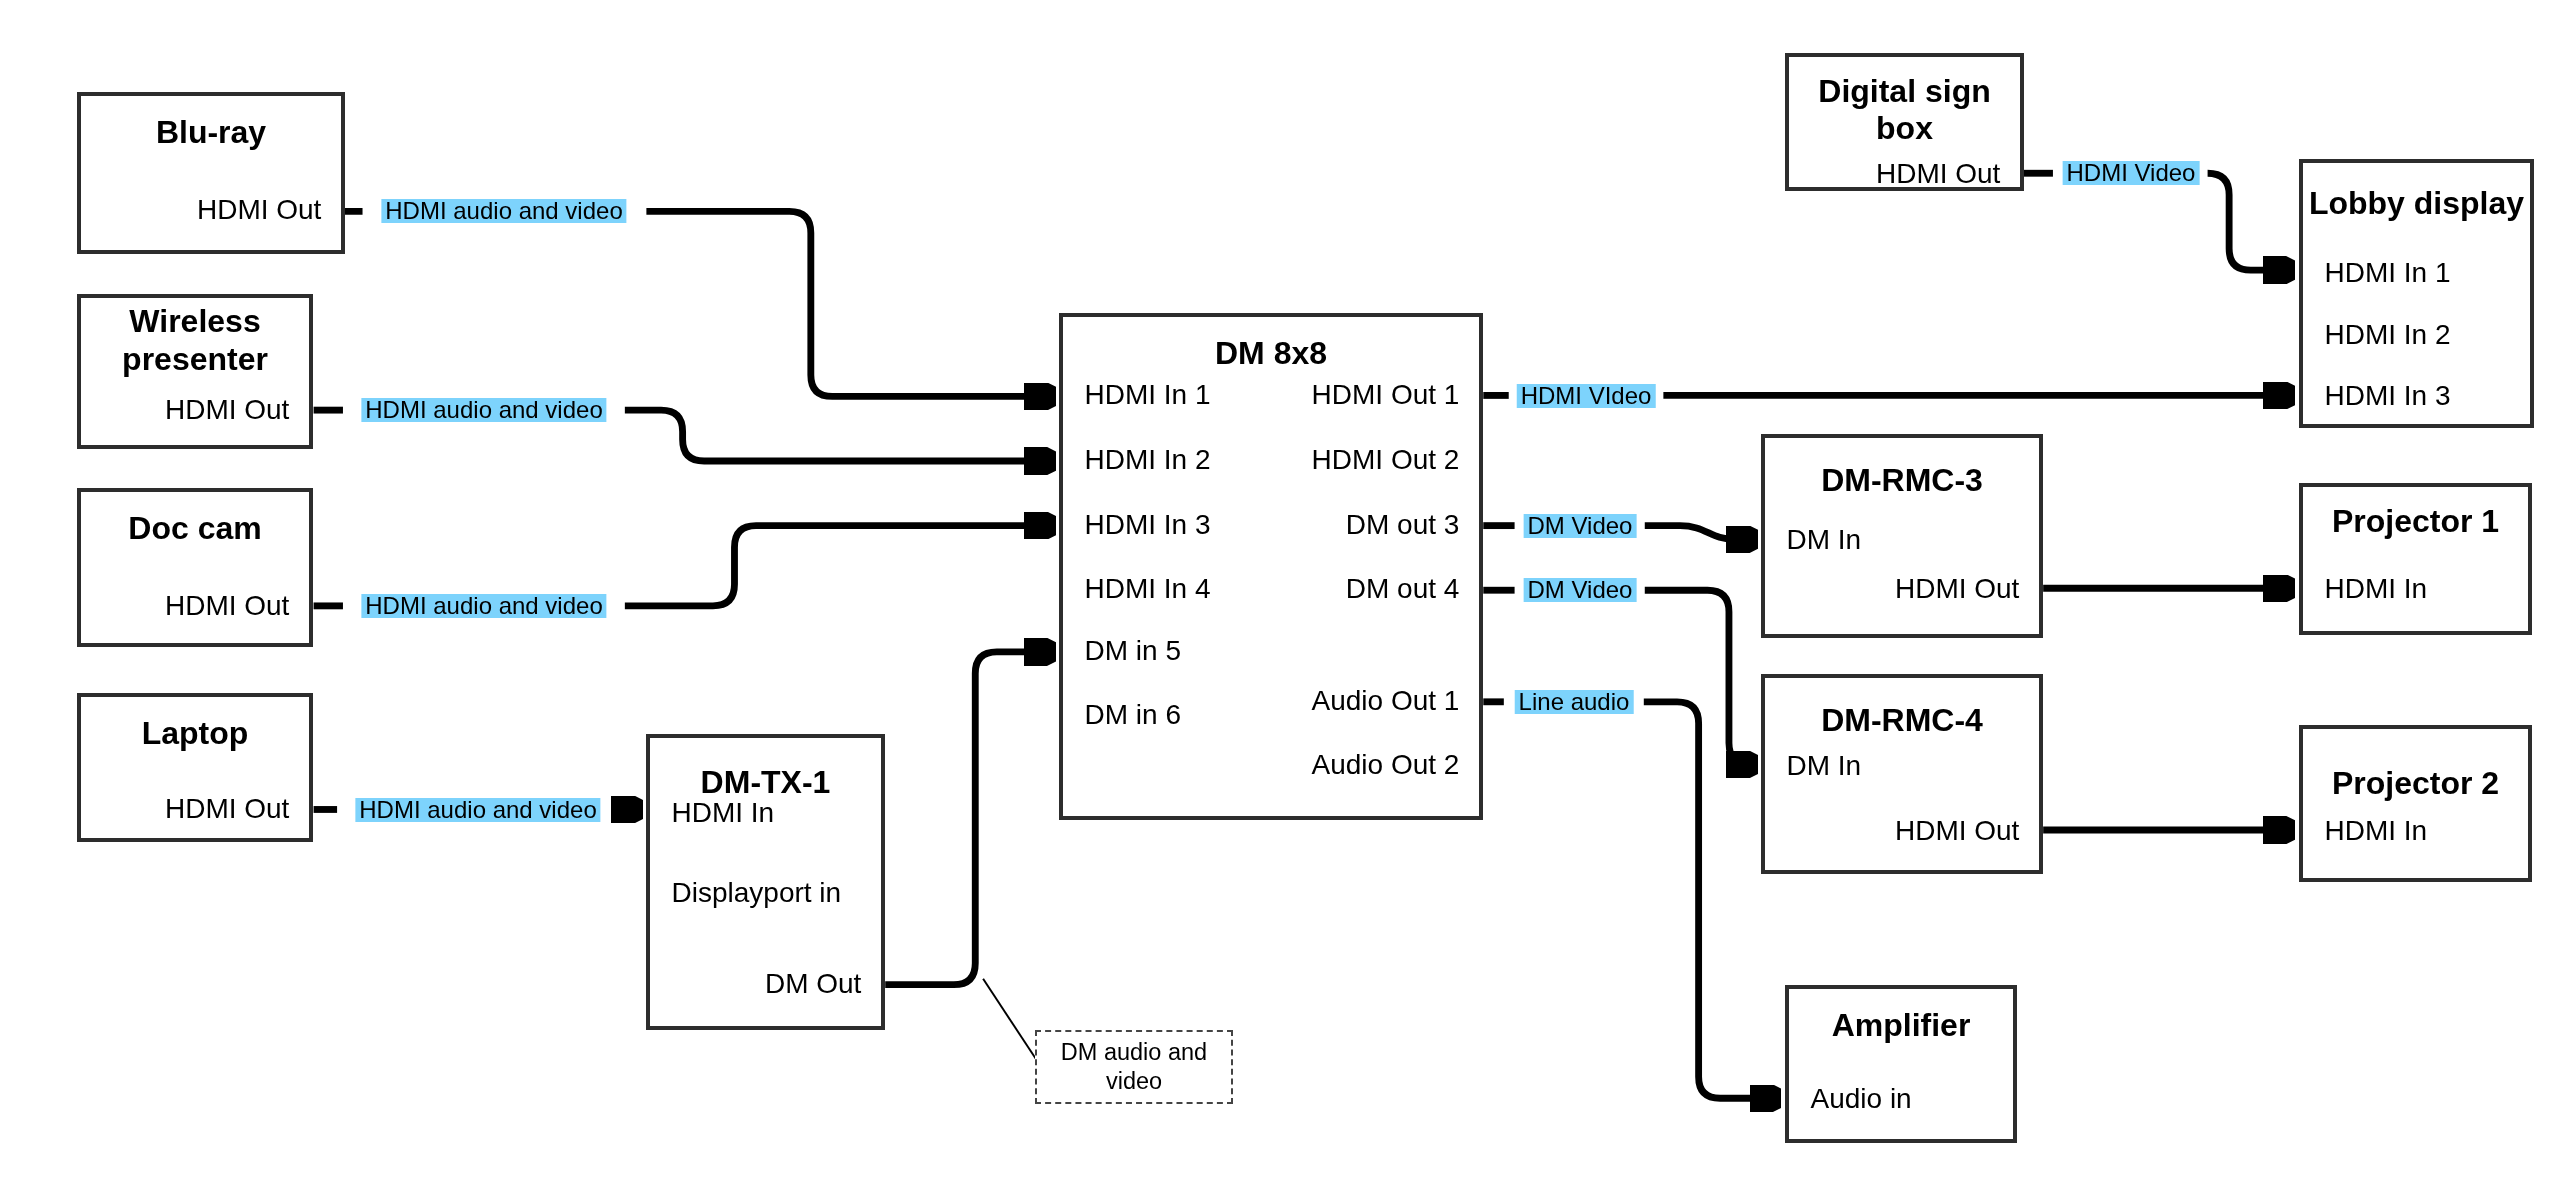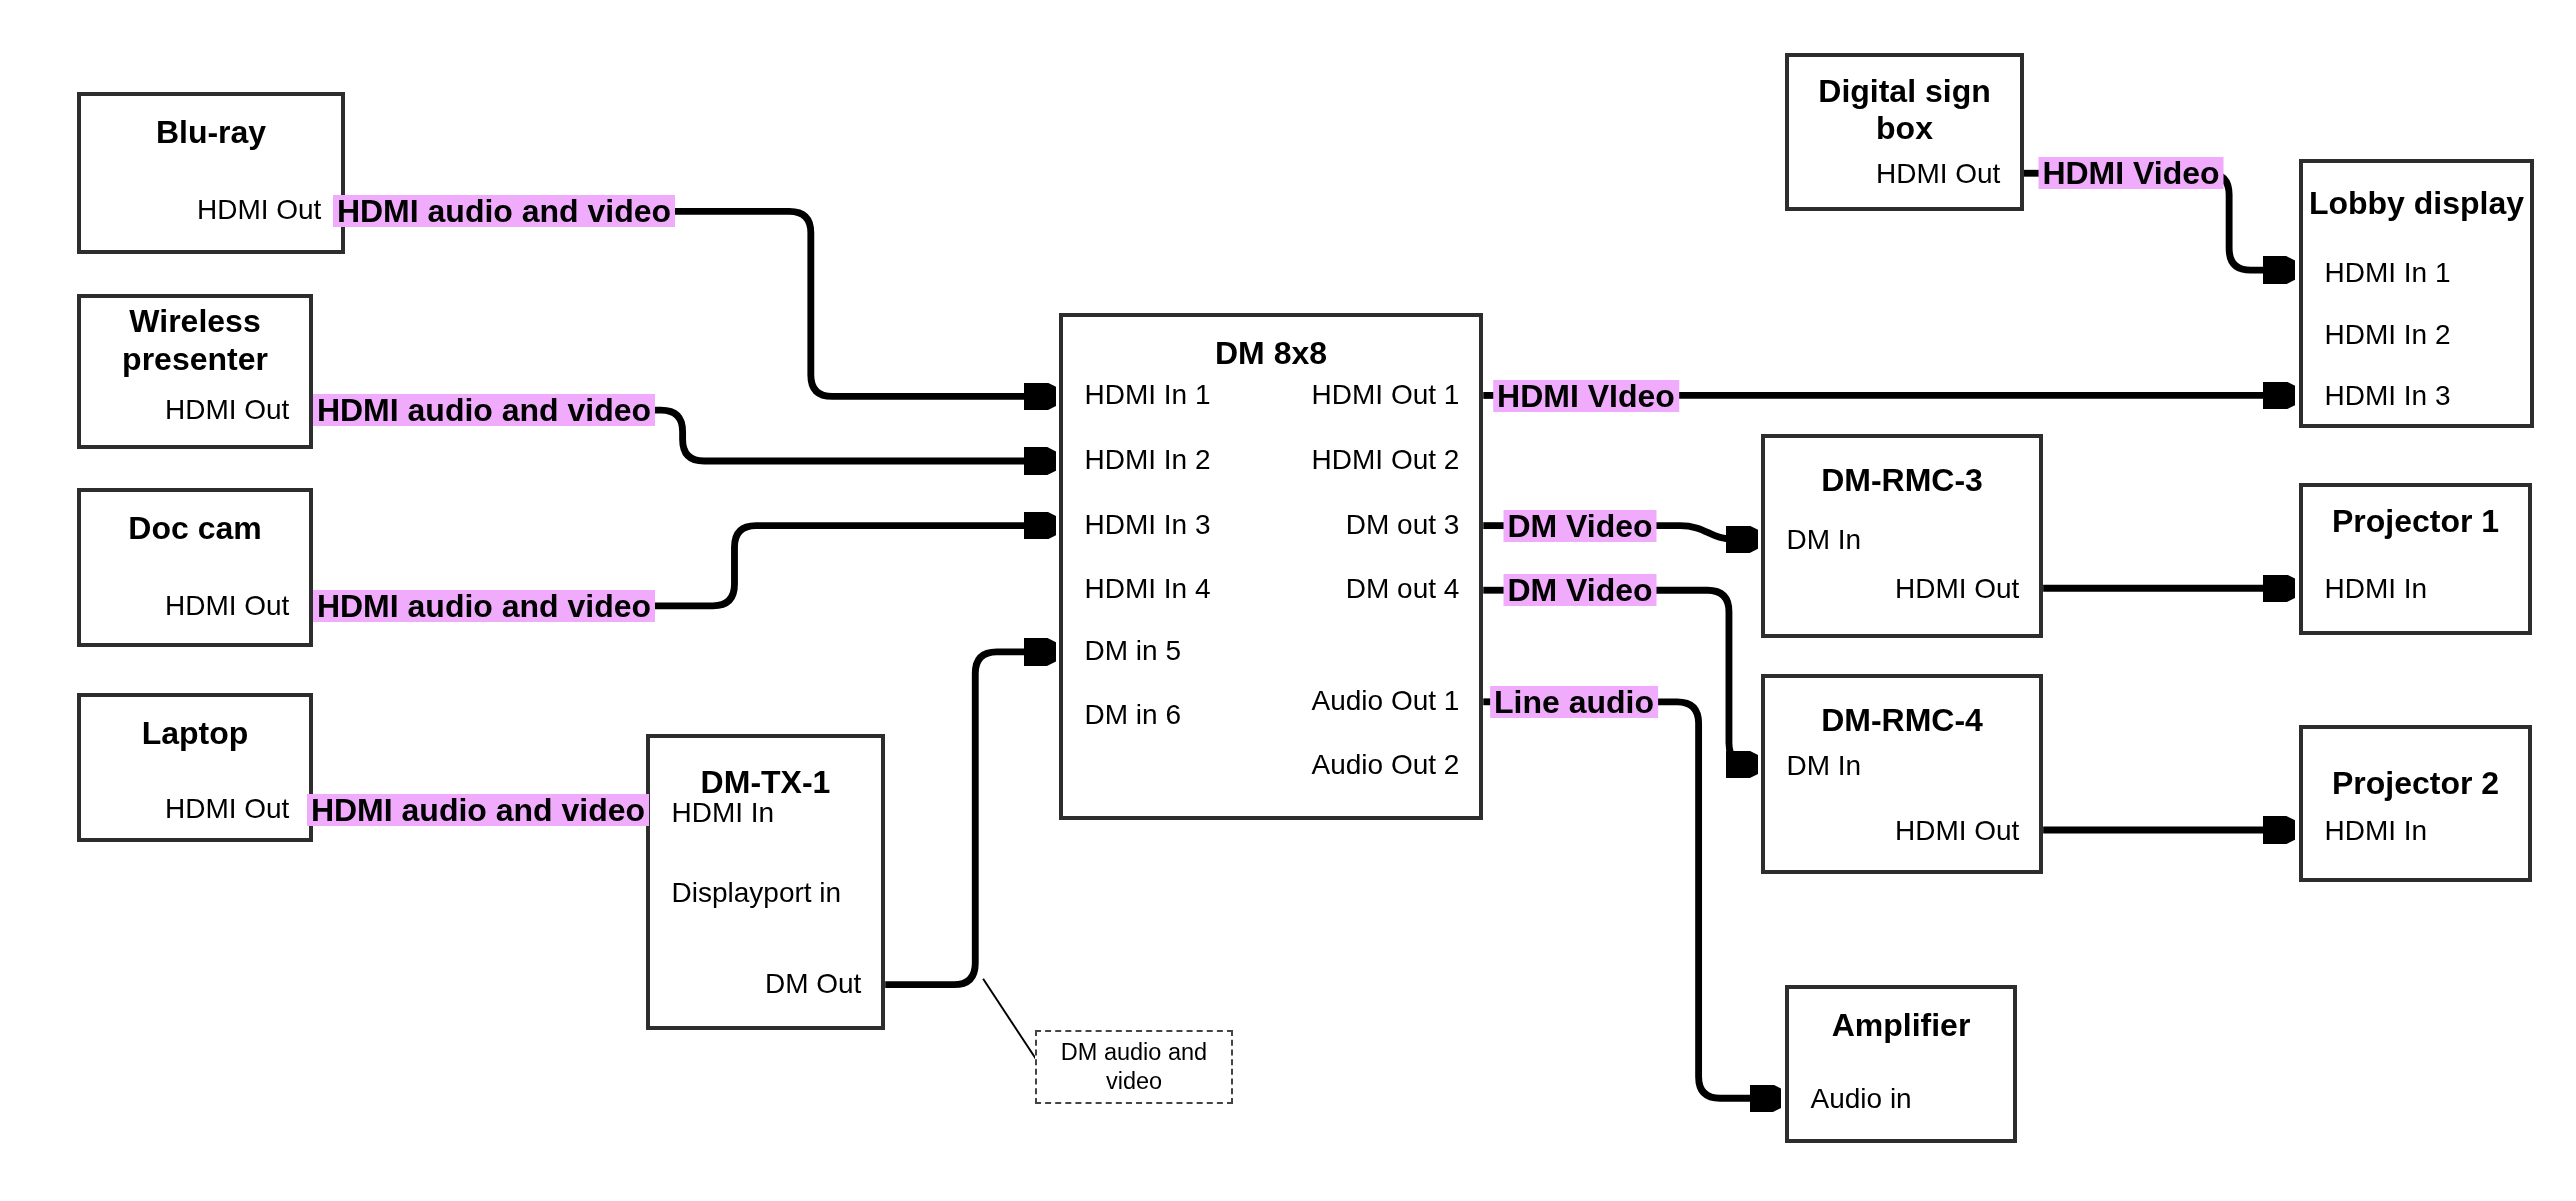--- a/index.html
+++ b/index.html
@@ -7,22 +7,22 @@
           font-family:"Liberation Sans",sans-serif;color:#000;}
   .wires{position:absolute;left:0;top:0;width:2576px;height:1201px;}
   .wires path{fill:none;stroke:#000;stroke-width:7;}
   .wires path.thin{stroke-width:2;}
   .node{position:absolute;border:4.9px solid #2d2d2d;background:#fff;box-sizing:border-box;}
   .node .title{font-weight:bold;font-size:32px;line-height:1.18;text-align:center;
                margin:0 5.9px;white-space:pre-line;}
   .port{position:absolute;font-size:28px;line-height:1;white-space:nowrap;transform:translateY(-50%);}
   .port.pl{left:21.5px;}
   .port.pr{right:19.6px;text-align:right;}
-  .wlabel{position:absolute;transform:translate(-50%,-50%);font-size:32px;line-height:1;
-          white-space:nowrap;background:#f0abfc;padding:0 3.9px;font-weight:bold;}
+  .wlabel{position:absolute;transform:translate(-50%,-50%);font-size:24px;line-height:1;
+          white-space:nowrap;background:#7dd3fc;padding:0 3.9px;}
   .callout{position:absolute;left:1035px;top:1030px;width:198px;height:74px;
            border:2px dashed #444;box-sizing:border-box;display:flex;align-items:center;
            justify-content:center;text-align:center;font-size:23.5px;line-height:1.25;
            background:#fff;padding:2px 9.8px;}
 </style>
 </head>
 <body>
 
 <div class="canvas">
 
@@ -105,21 +105,21 @@
     <div class="port pl" style="top:334px;">DM in 5</div>
     <div class="port pl" style="top:398px;">DM in 6</div>
     <div class="port pr" style="top:78px;">HDMI Out 1</div>
     <div class="port pr" style="top:143px;">HDMI Out 2</div>
     <div class="port pr" style="top:208px;margin-left:16px;">DM out 3</div>
     <div class="port pr" style="top:272px;">DM out 4</div>
     <div class="port pr" style="top:384px;">Audio Out 1</div>
     <div class="port pr" style="top:448px;">Audio Out 2</div>
   </div>
 
-  <div class="node" style="left:1785px;top:53px;width:239px;height:158px;">
+  <div class="node" style="left:1785px;top:53px;width:239px;height:138px;">
     <div class="title" style="padding-top:15.7px;">Digital sign box</div>
     <div class="port pr" style="top:117px;">HDMI Out</div>
   </div>
 
   <div class="node" style="left:2299px;top:159px;width:235px;height:269px;">
     <div class="title" style="padding-top:21.5px;">Lobby display</div>
     <div class="port pl" style="top:110px;">HDMI In 1</div>
     <div class="port pl" style="top:172px;">HDMI In 2</div>
     <div class="port pl" style="top:233px;">HDMI In 3</div>
   </div>

